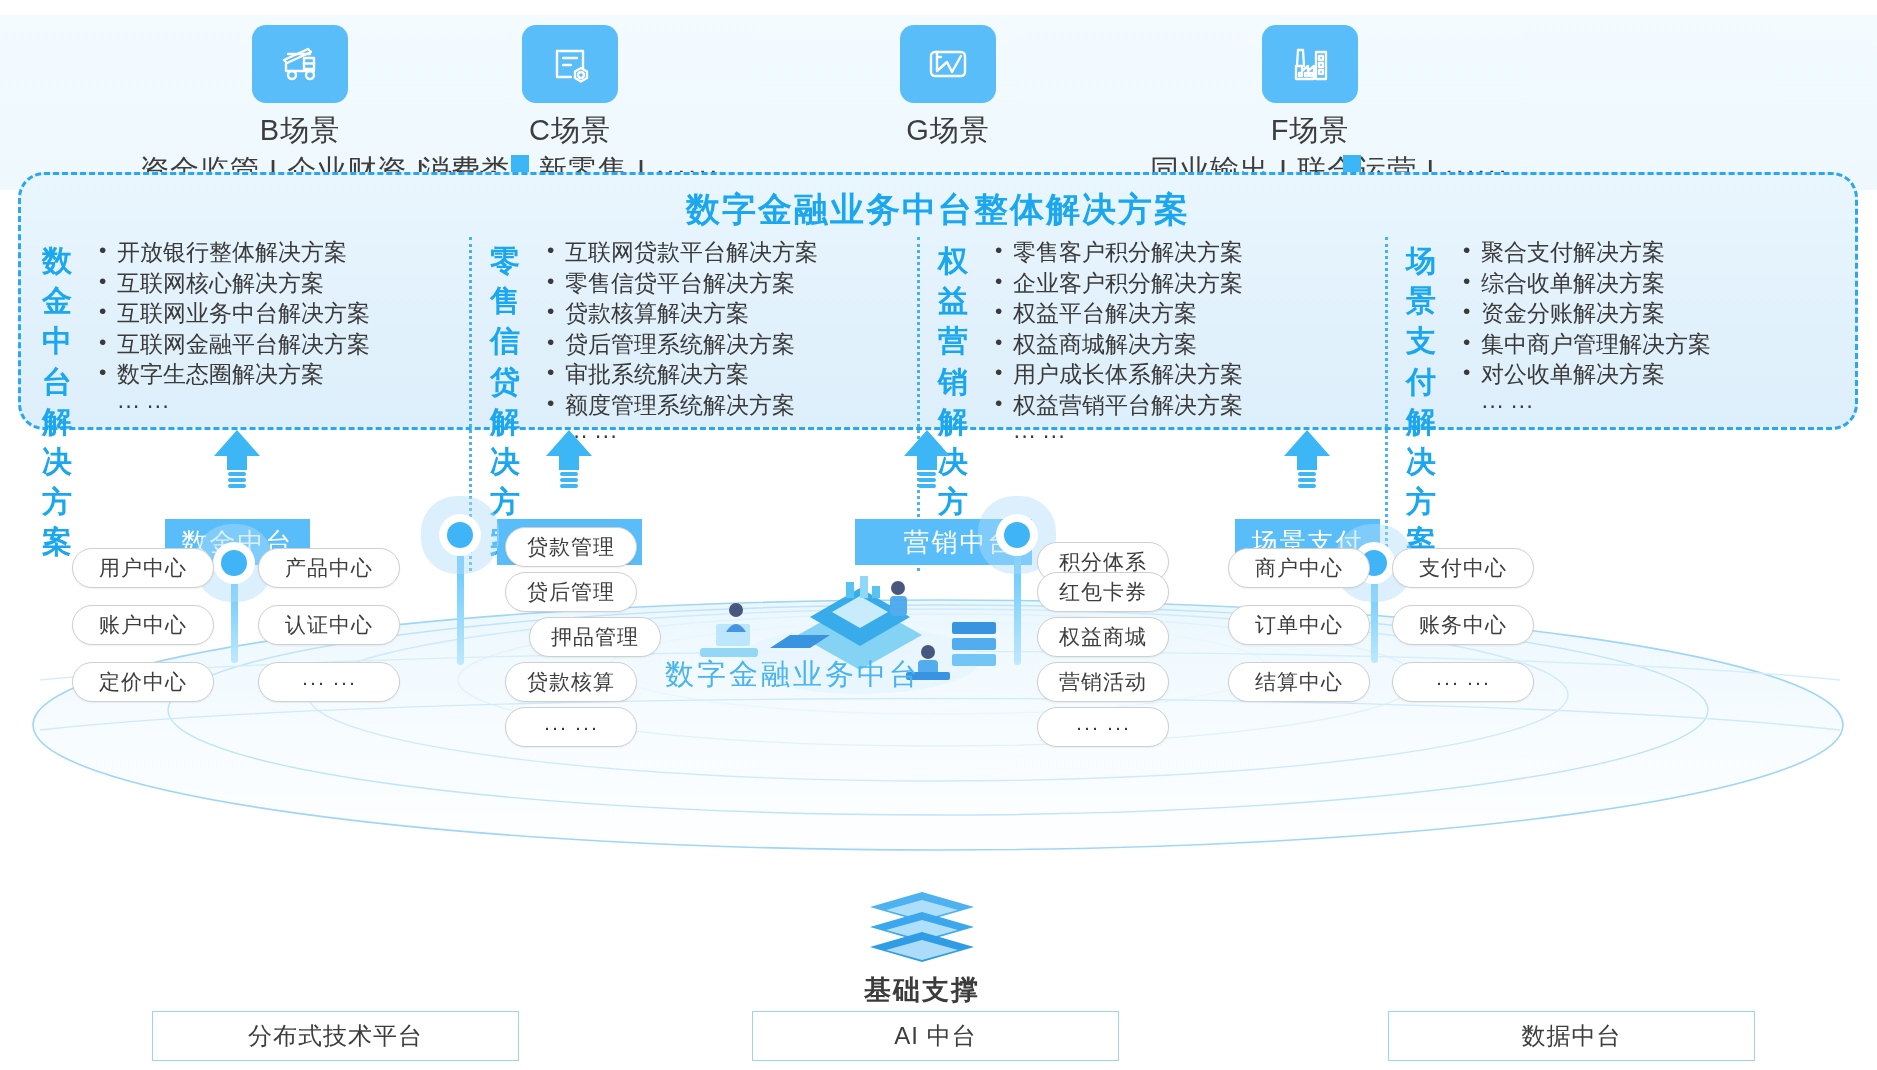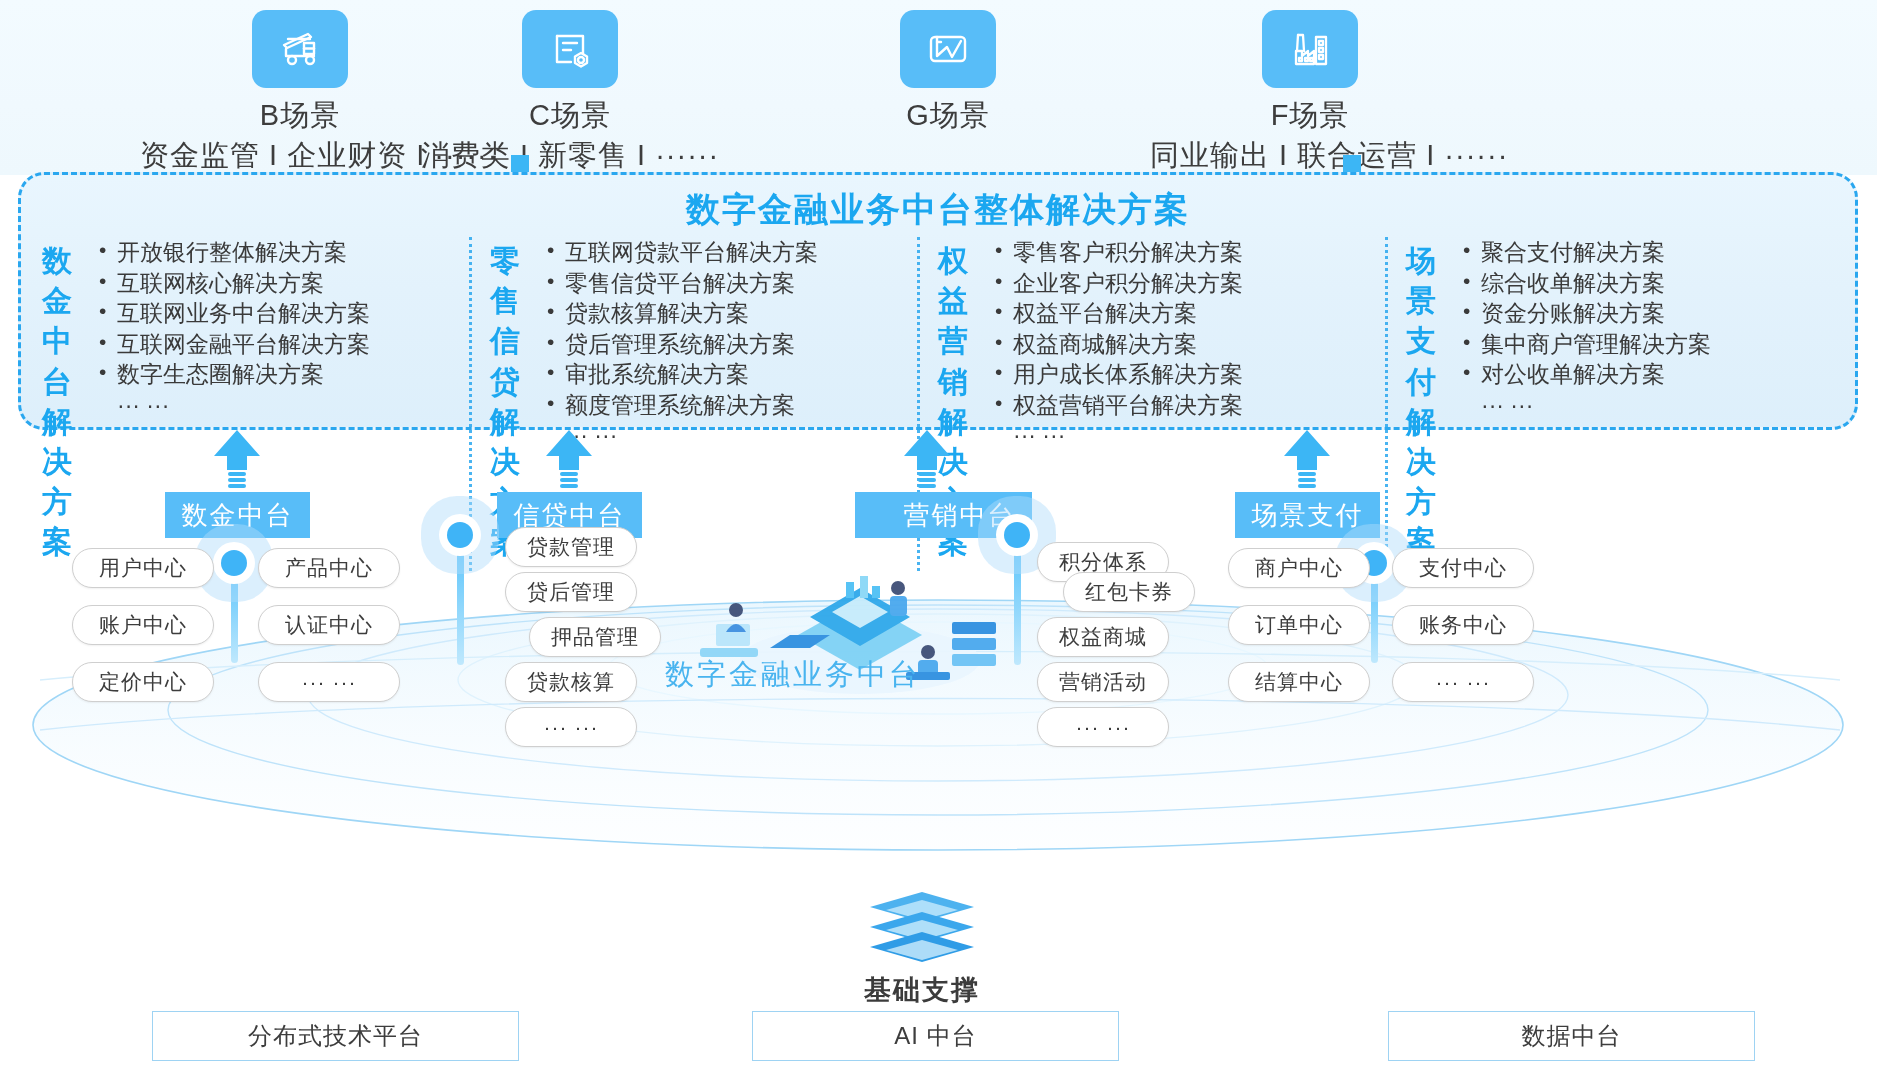--- a/index.html
+++ b/index.html
@@ -5,21 +5,21 @@
   html,body{margin:0;padding:0;}
   body{
     width:1877px;height:1070px;position:relative;overflow:hidden;
     font-family:"Liberation Sans","DejaVu Sans",sans-serif;
     background:#ffffff;
   }
   #stage{position:absolute;inset:0;}
 
   
   .scene-band{
-    position:absolute;left:0;top:0;width:1877px;height:175px;
+    position:absolute;left:0;top:15px;width:1877px;height:175px;
     background:linear-gradient(180deg,#f3fbff 0%,#f0f9fe 60%,#eef8fd 100%);
   }
   .scene{position:absolute;top:10px;text-align:center;}
   .scene-icon{
     width:96px;height:78px;margin:0 auto;border-radius:14px;
     background:#58bdf8;display:flex;align-items:center;justify-content:center;
   }
   .scene-icon svg{display:block;}
   .scene-title{
     margin-top:10px;font-size:29px;color:#3d3d3d;letter-spacing:1px;line-height:1.2;
@@ -64,21 +64,21 @@
 
   
   .arrow-down{position:absolute;width:44px;height:62px;}
 
   
   .mid{position:absolute;left:0;top:430px;width:1877px;height:470px;overflow:hidden;}
 
   .mt-box{
     position:absolute;height:46px;background:#58bdf8;color:#fff;
     display:flex;align-items:center;justify-content:center;
-    font-size:26px;letter-spacing:2px;
+    font-size:26px;letter-spacing:2px;margin-top:27px;
   }
   .up-arrow{position:absolute;width:46px;height:66px;}
   .stem{position:absolute;width:7px;background:linear-gradient(180deg,#4fc0fb,#bfe8fd);border-radius:4px;}
   .node{
     position:absolute;width:26px;height:26px;border-radius:50%;background:#3fb4f7;
     box-shadow:0 0 0 8px #ffffff,0 0 0 26px rgba(175,220,250,.45);
   }
   .pill{
     position:absolute;height:38px;border:1.6px solid #cfcfcf;border-radius:20px;
     background:#fff;display:flex;align-items:center;justify-content:center;
@@ -378,21 +378,21 @@
     <div class="pill" style="left:505px;top:232px;width:130px;">
       <span>贷款核算</span>
       </div>
     <div class="pill" style="left:505px;top:277px;width:130px;">
       <span>··· ···</span>
       </div>
 
     <div class="pill" style="left:1037px;top:112px;width:130px;font-family:Liberation Serif, serif;">
       <span>积分体系</span>
       </div>
-    <div class="pill" style="left:1063px;top:142px;width:130px;text-align:right;">
+    <div class="pill" style="left:1037px;top:142px;width:130px;text-align:right;">
       <span>红包卡券</span>
       </div>
     <div class="pill" style="left:1037px;top:187px;width:130px;">
       <span>权益商城</span>
       </div>
     <div class="pill" style="left:1037px;top:232px;width:130px;">
       <span>营销活动</span>
       </div>
     <div class="pill" style="left:1037px;top:277px;width:130px;">
       <span>··· ···</span>

